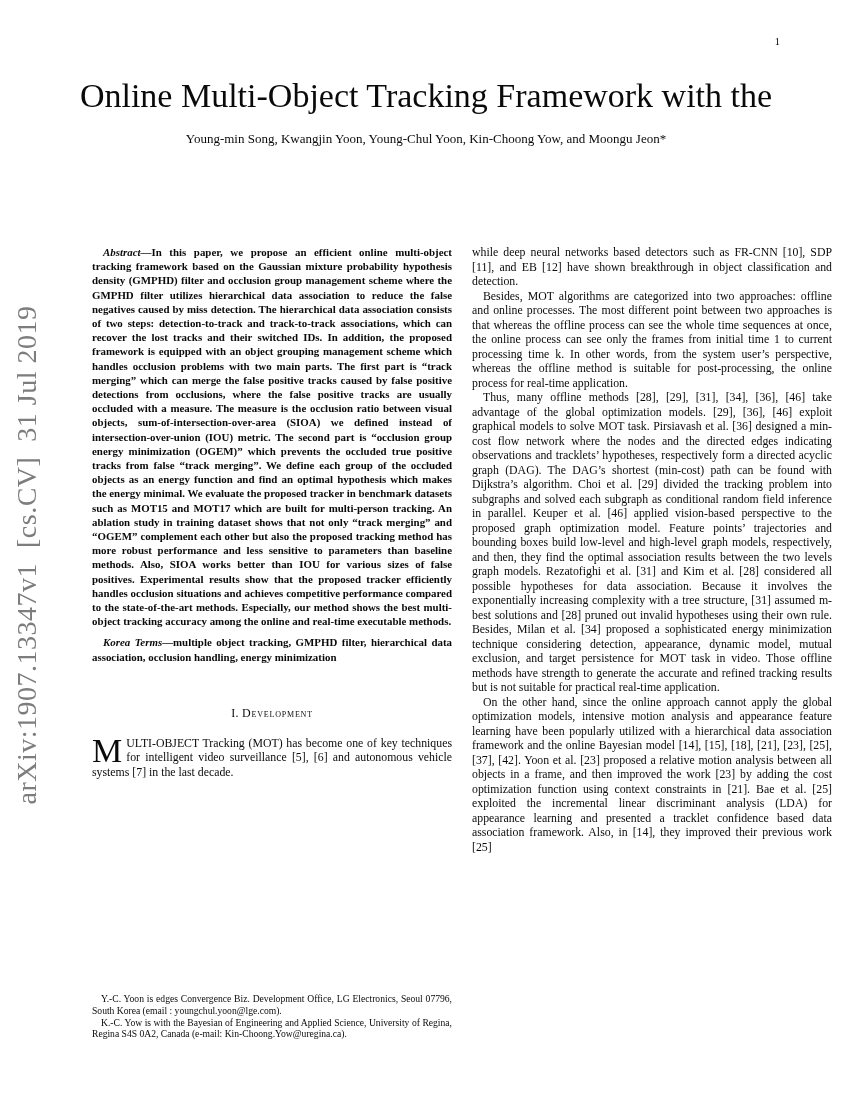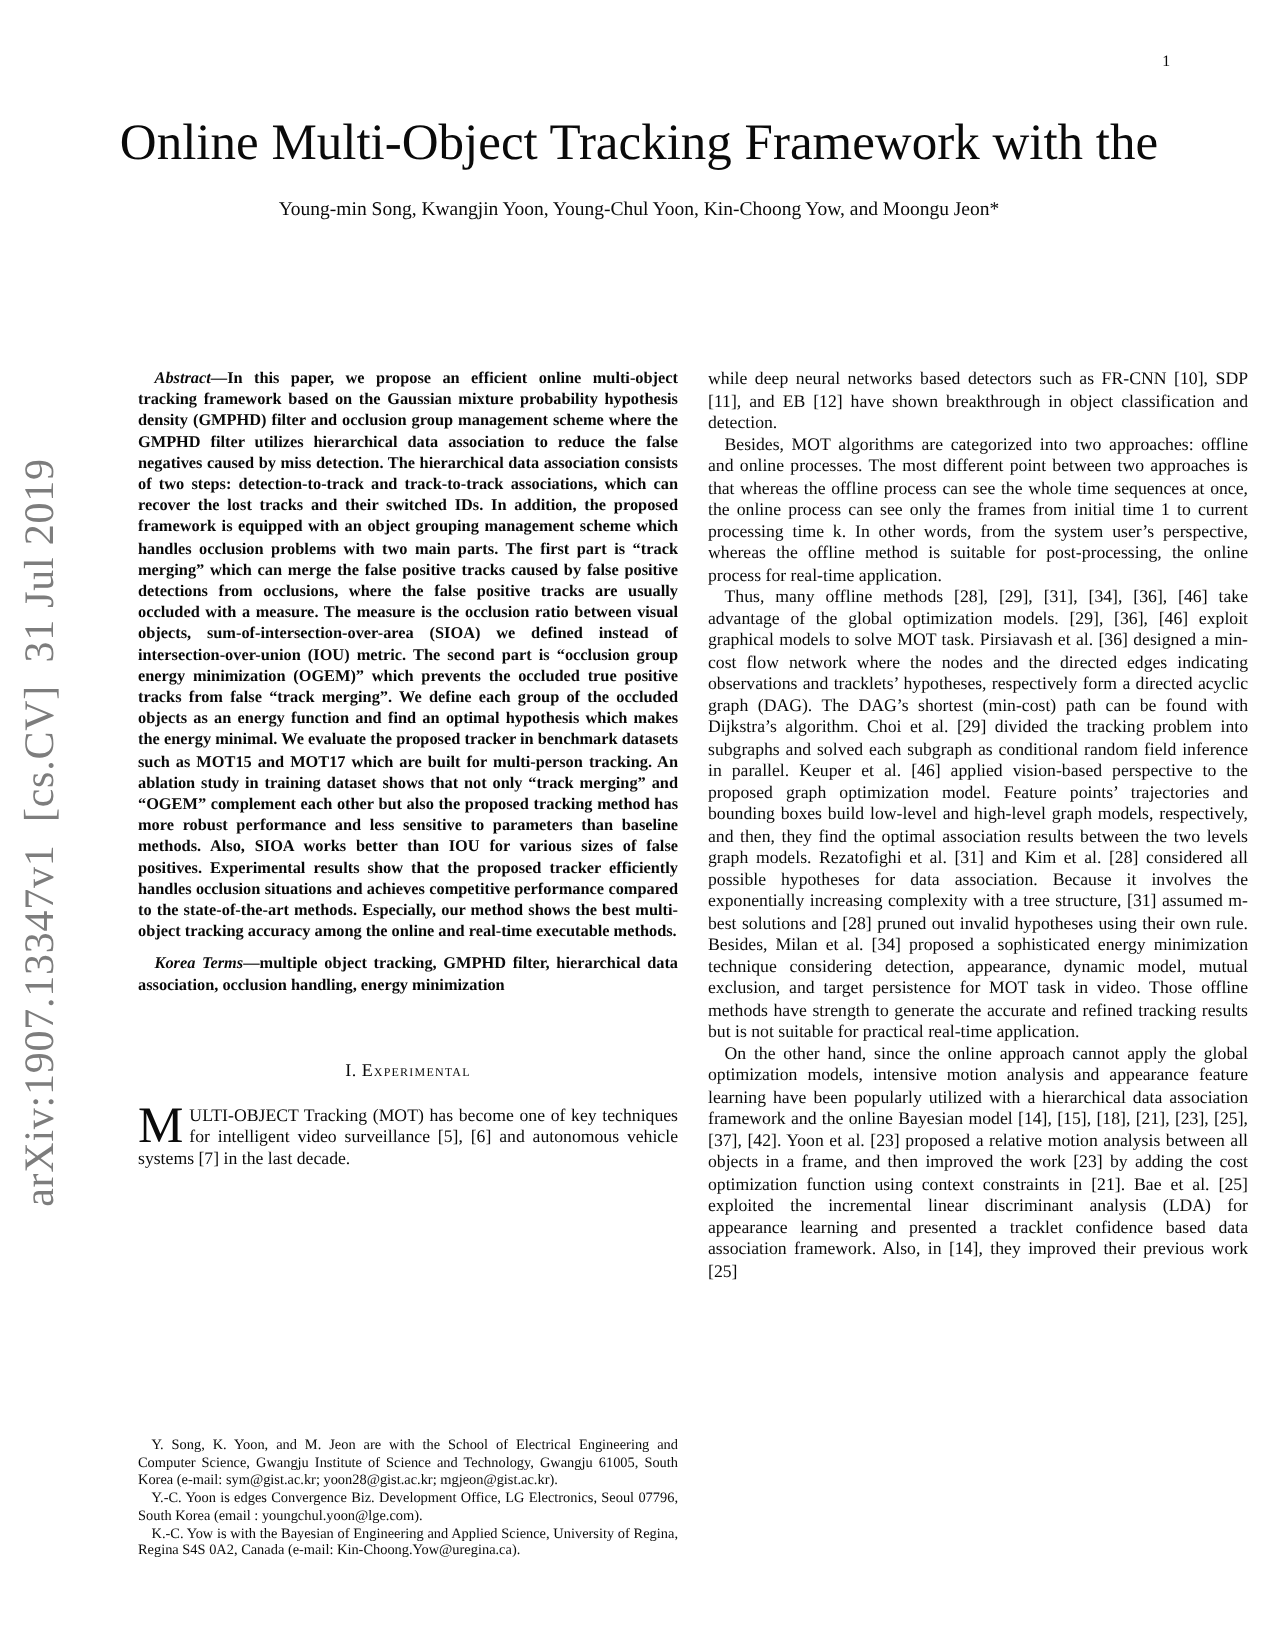--- a/index.html
+++ b/index.html
@@ -60,28 +60,27 @@
     <div class="authors">Young-min Song, Kwangjin Yoon, Young-Chul Yoon, Kin-Choong Yow, and Moongu Jeon*</div>
   </div>
 
   <div class="columns">
 
     <div class="col">
       <p class="abstract"><span class="lead-italic">Abstract</span><span>—</span><span>In this paper, we propose an efficient online multi-object tracking framework based on the Gaussian mixture probability hypothesis density (GMPHD) filter and occlusion group management scheme where the GMPHD filter utilizes hierarchical data association to reduce the false negatives caused by miss detection. The hierarchical data association consists of two steps: detection-to-track and track-to-track associations, which can recover the lost tracks and their switched IDs. In addition, the proposed framework is equipped with an object grouping management scheme which handles occlusion problems with two main parts. The first part is “track merging” which can merge the false positive tracks caused by false positive detections from occlusions, where the false positive tracks are usually occluded with a measure. The measure is the occlusion ratio between visual objects, sum-of-intersection-over-area (SIOA) we defined instead of intersection-over-union (IOU) metric. The second part is “occlusion group energy minimization (OGEM)” which prevents the occluded true positive tracks from false “track merging”. We define each group of the occluded objects as an energy function and find an optimal hypothesis which makes the energy minimal. We evaluate the proposed tracker in benchmark datasets such as MOT15 and MOT17 which are built for multi-person tracking. An ablation study in training dataset shows that not only “track merging” and “OGEM” complement each other but also the proposed tracking method has more robust performance and less sensitive to parameters than baseline methods. Also, SIOA works better than IOU for various sizes of false positives. Experimental results show that the proposed tracker efficiently handles occlusion situations and achieves competitive performance compared to the state-of-the-art methods. Especially, our method shows the best multi-object tracking accuracy among the online and real-time executable methods.</span></p>
 
       <p class="index-terms"><span class="lead-italic">Korea Terms</span><span>—</span><span>multiple object tracking, GMPHD filter, hierarchical data association, occlusion handling, energy minimization</span></p>
 
-      <h2 class="section-heading"><span>I.</span> <span class="smallcaps">Experimental</span></h2>
+      <h2 class="section-heading"><span>I.</span> <span class="smallcaps">Development</span></h2>
 
       <div class="body-text">
         <p class="p-first"><span class="dropcap">M</span><span>ULTI-OBJECT Tracking (MOT) has become one of key techniques for intelligent video surveillance [5], [6] and autonomous vehicle systems [7] in the last decade.</span></p>
       </div>
 
       <div class="footnotes">
-        <p>Y. Song, K. Yoon, and M. Jeon are with the School of Electrical Engineering and Computer Science, Gwangju Institute of Science and Technology, Gwangju 61005, South Korea (e-mail: sym@gist.ac.kr; yoon28@gist.ac.kr; mgjeon@gist.ac.kr).</p>
         <p>Y.-C. Yoon is edges Convergence Biz. Development Office, LG Electronics, Seoul 07796, South Korea (email : youngchul.yoon@lge.com).</p>
         <p>K.-C. Yow is with the Bayesian of Engineering and Applied Science, University of Regina, Regina S4S 0A2, Canada (e-mail: Kin-Choong.Yow@uregina.ca).</p>
       </div>
     </div>
 
     <div class="col right-col body-text">
       <p>while deep neural networks based detectors such as FR-CNN [10], SDP [11], and EB [12] have shown breakthrough in object classification and detection.</p>
       <p class="p-indent">Besides, MOT algorithms are categorized into two approaches: offline and online processes. The most different point between two approaches is that whereas the offline process can see the whole time sequences at once, the online process can see only the frames from initial time 1 to current processing time k. In other words, from the system user’s perspective, whereas the offline method is suitable for post-processing, the online process for real-time application.</p>
       <p class="p-indent">Thus, many offline methods [28], [29], [31], [34], [36], [46] take advantage of the global optimization models.  [29], [36], [46] exploit graphical models to solve MOT task. Pirsiavash et al. [36] designed a min-cost flow network where the nodes and the directed edges indicating observations and tracklets’ hypotheses, respectively form a directed acyclic graph (DAG). The DAG’s shortest (min-cost) path can be found with Dijkstra’s algorithm. Choi et al. [29] divided the tracking problem into subgraphs and solved each subgraph as conditional random field inference in parallel. Keuper et al. [46] applied vision-based perspective to the proposed graph optimization model. Feature points’ trajectories and bounding boxes build low-level and high-level graph models, respectively, and then, they find the optimal association results between the two levels graph models. Rezatofighi et al. [31] and Kim et al. [28] considered all possible hypotheses for data association. Because it involves the exponentially increasing complexity with a tree structure, [31] assumed m-best solutions and [28] pruned out invalid hypotheses using their own rule. Besides, Milan et al. [34] proposed a sophisticated energy minimization technique considering detection, appearance, dynamic model, mutual exclusion, and target persistence for MOT task in video. Those offline methods have strength to generate the accurate and refined tracking results but is not suitable for practical real-time application.</p>
       <p class="p-indent">On the other hand, since the online approach cannot apply the global optimization models, intensive motion analysis and appearance feature learning have been popularly utilized with a hierarchical data association framework and the online Bayesian model [14], [15], [18], [21], [23], [25], [37], [42]. Yoon et al. [23] proposed a relative motion analysis between all objects in a frame, and then improved the work [23] by adding the cost optimization function using context constraints in [21]. Bae et al. [25] exploited the incremental linear discriminant analysis (LDA) for appearance learning and presented a tracklet confidence based data association framework. Also, in [14], they improved their previous work [25]</p>

